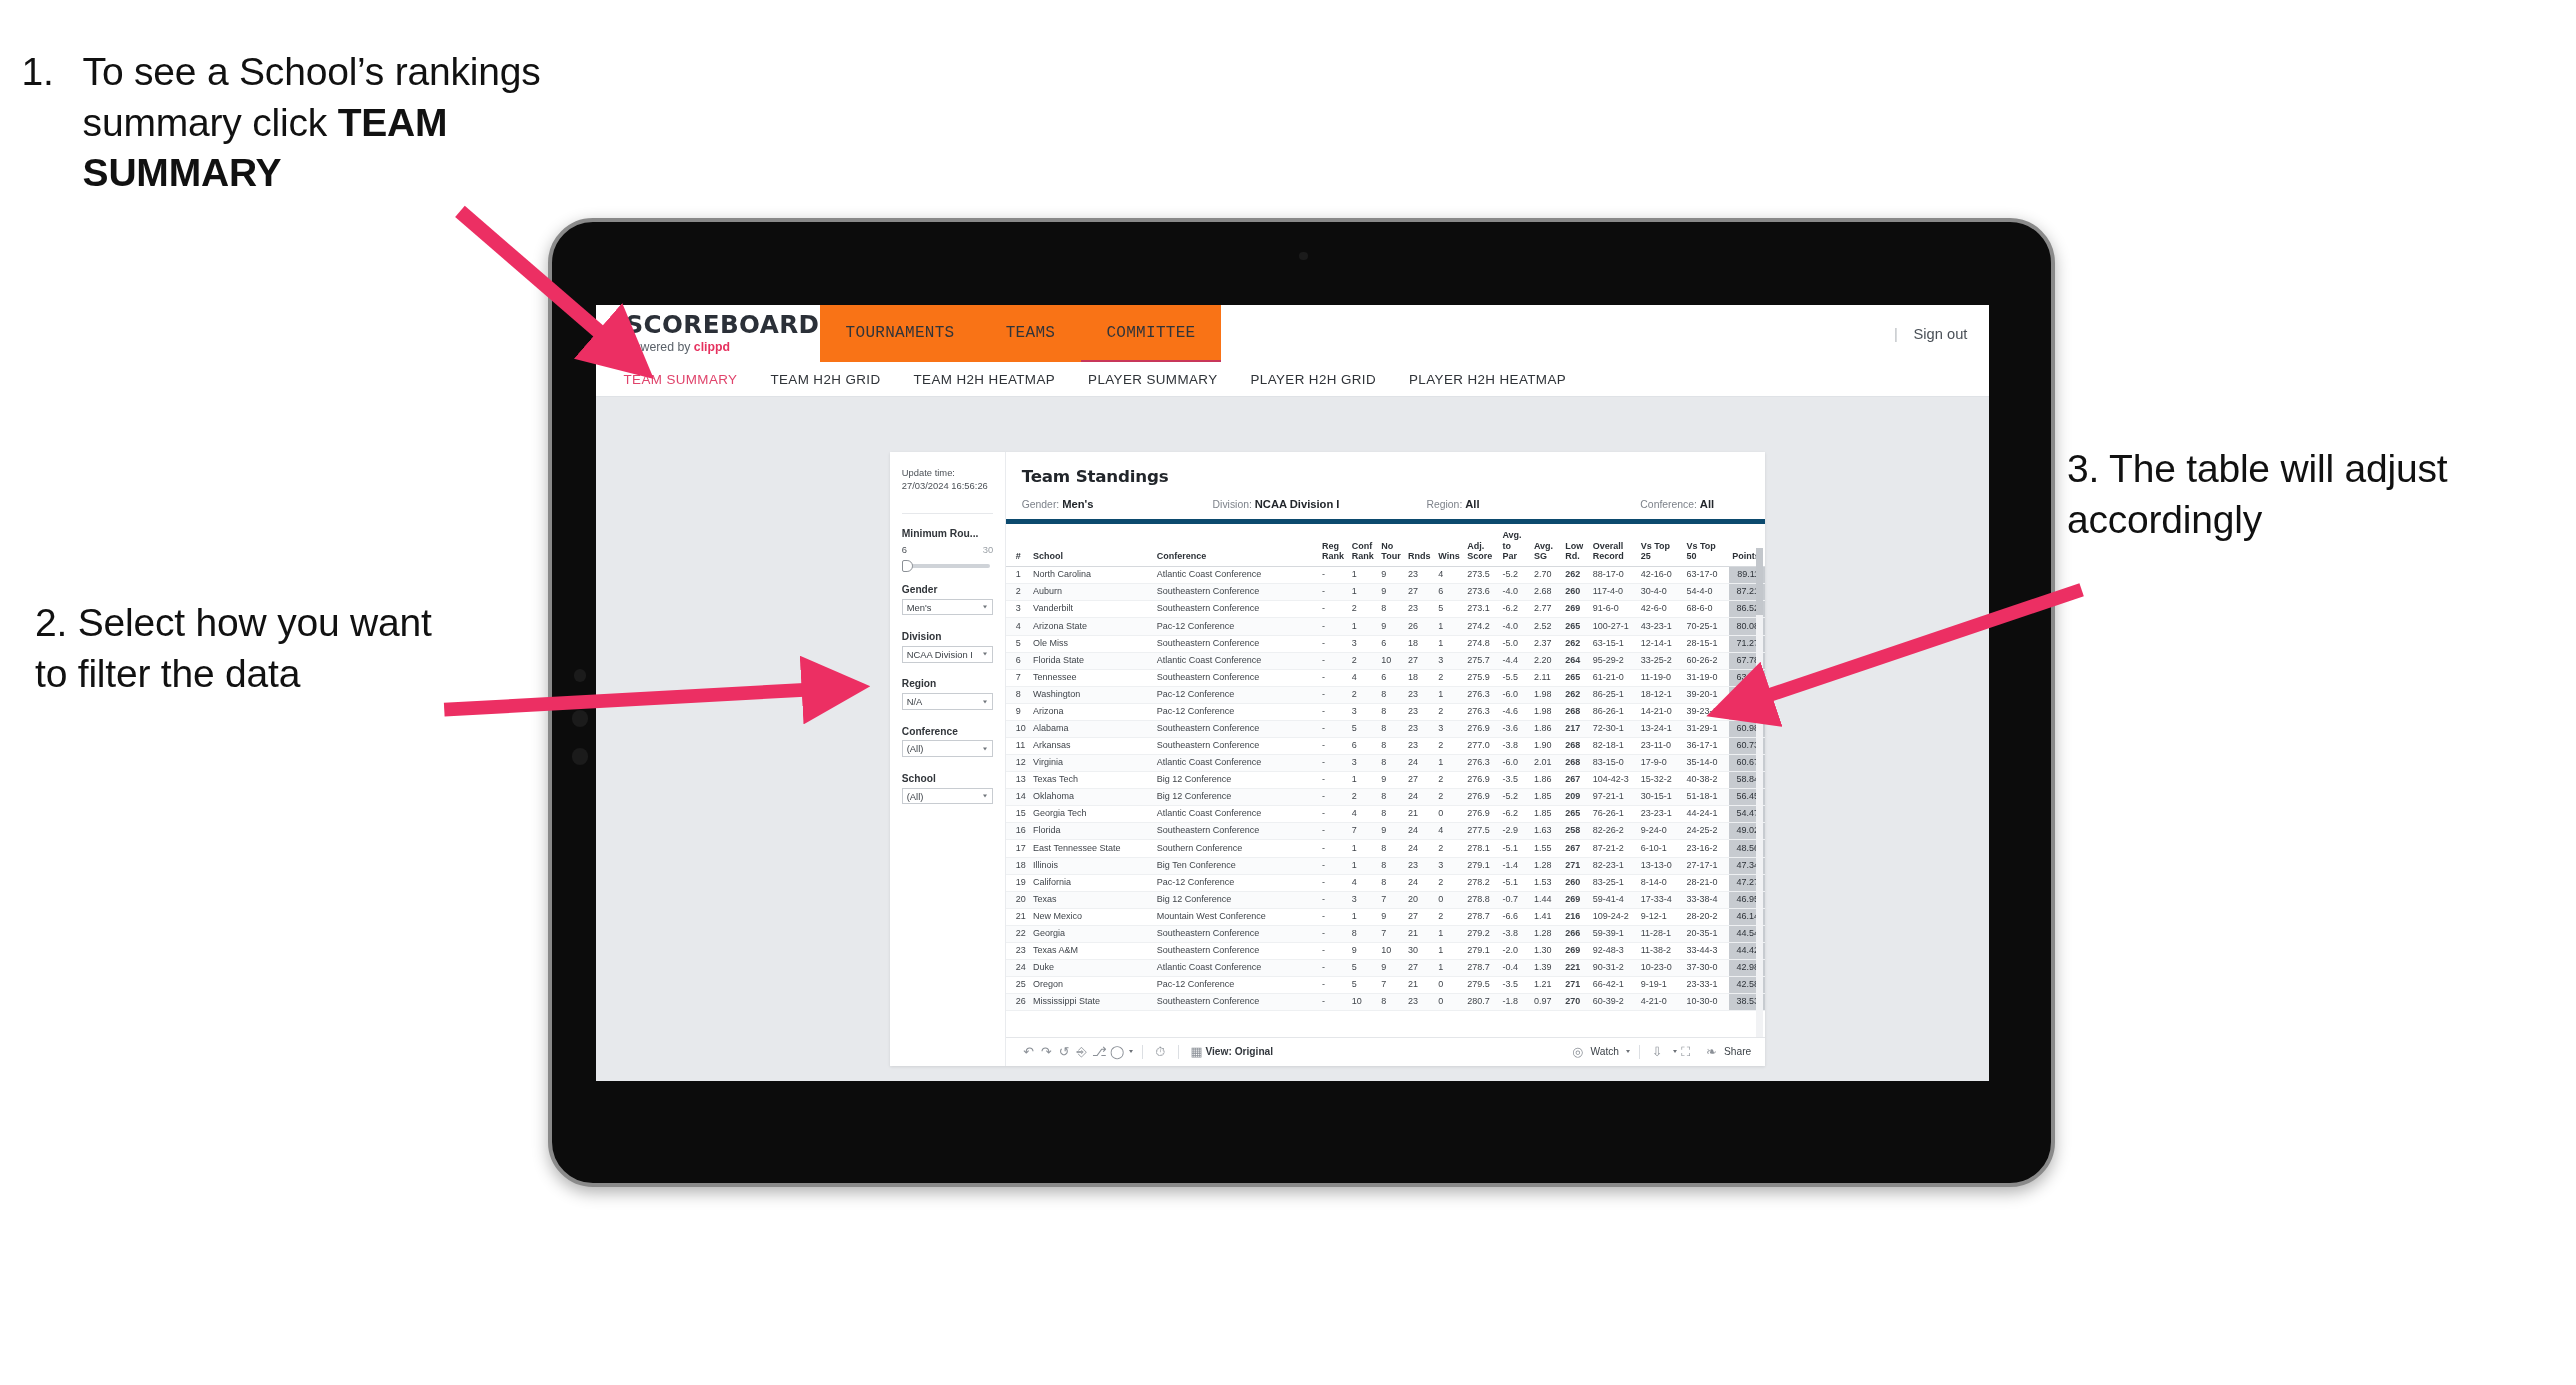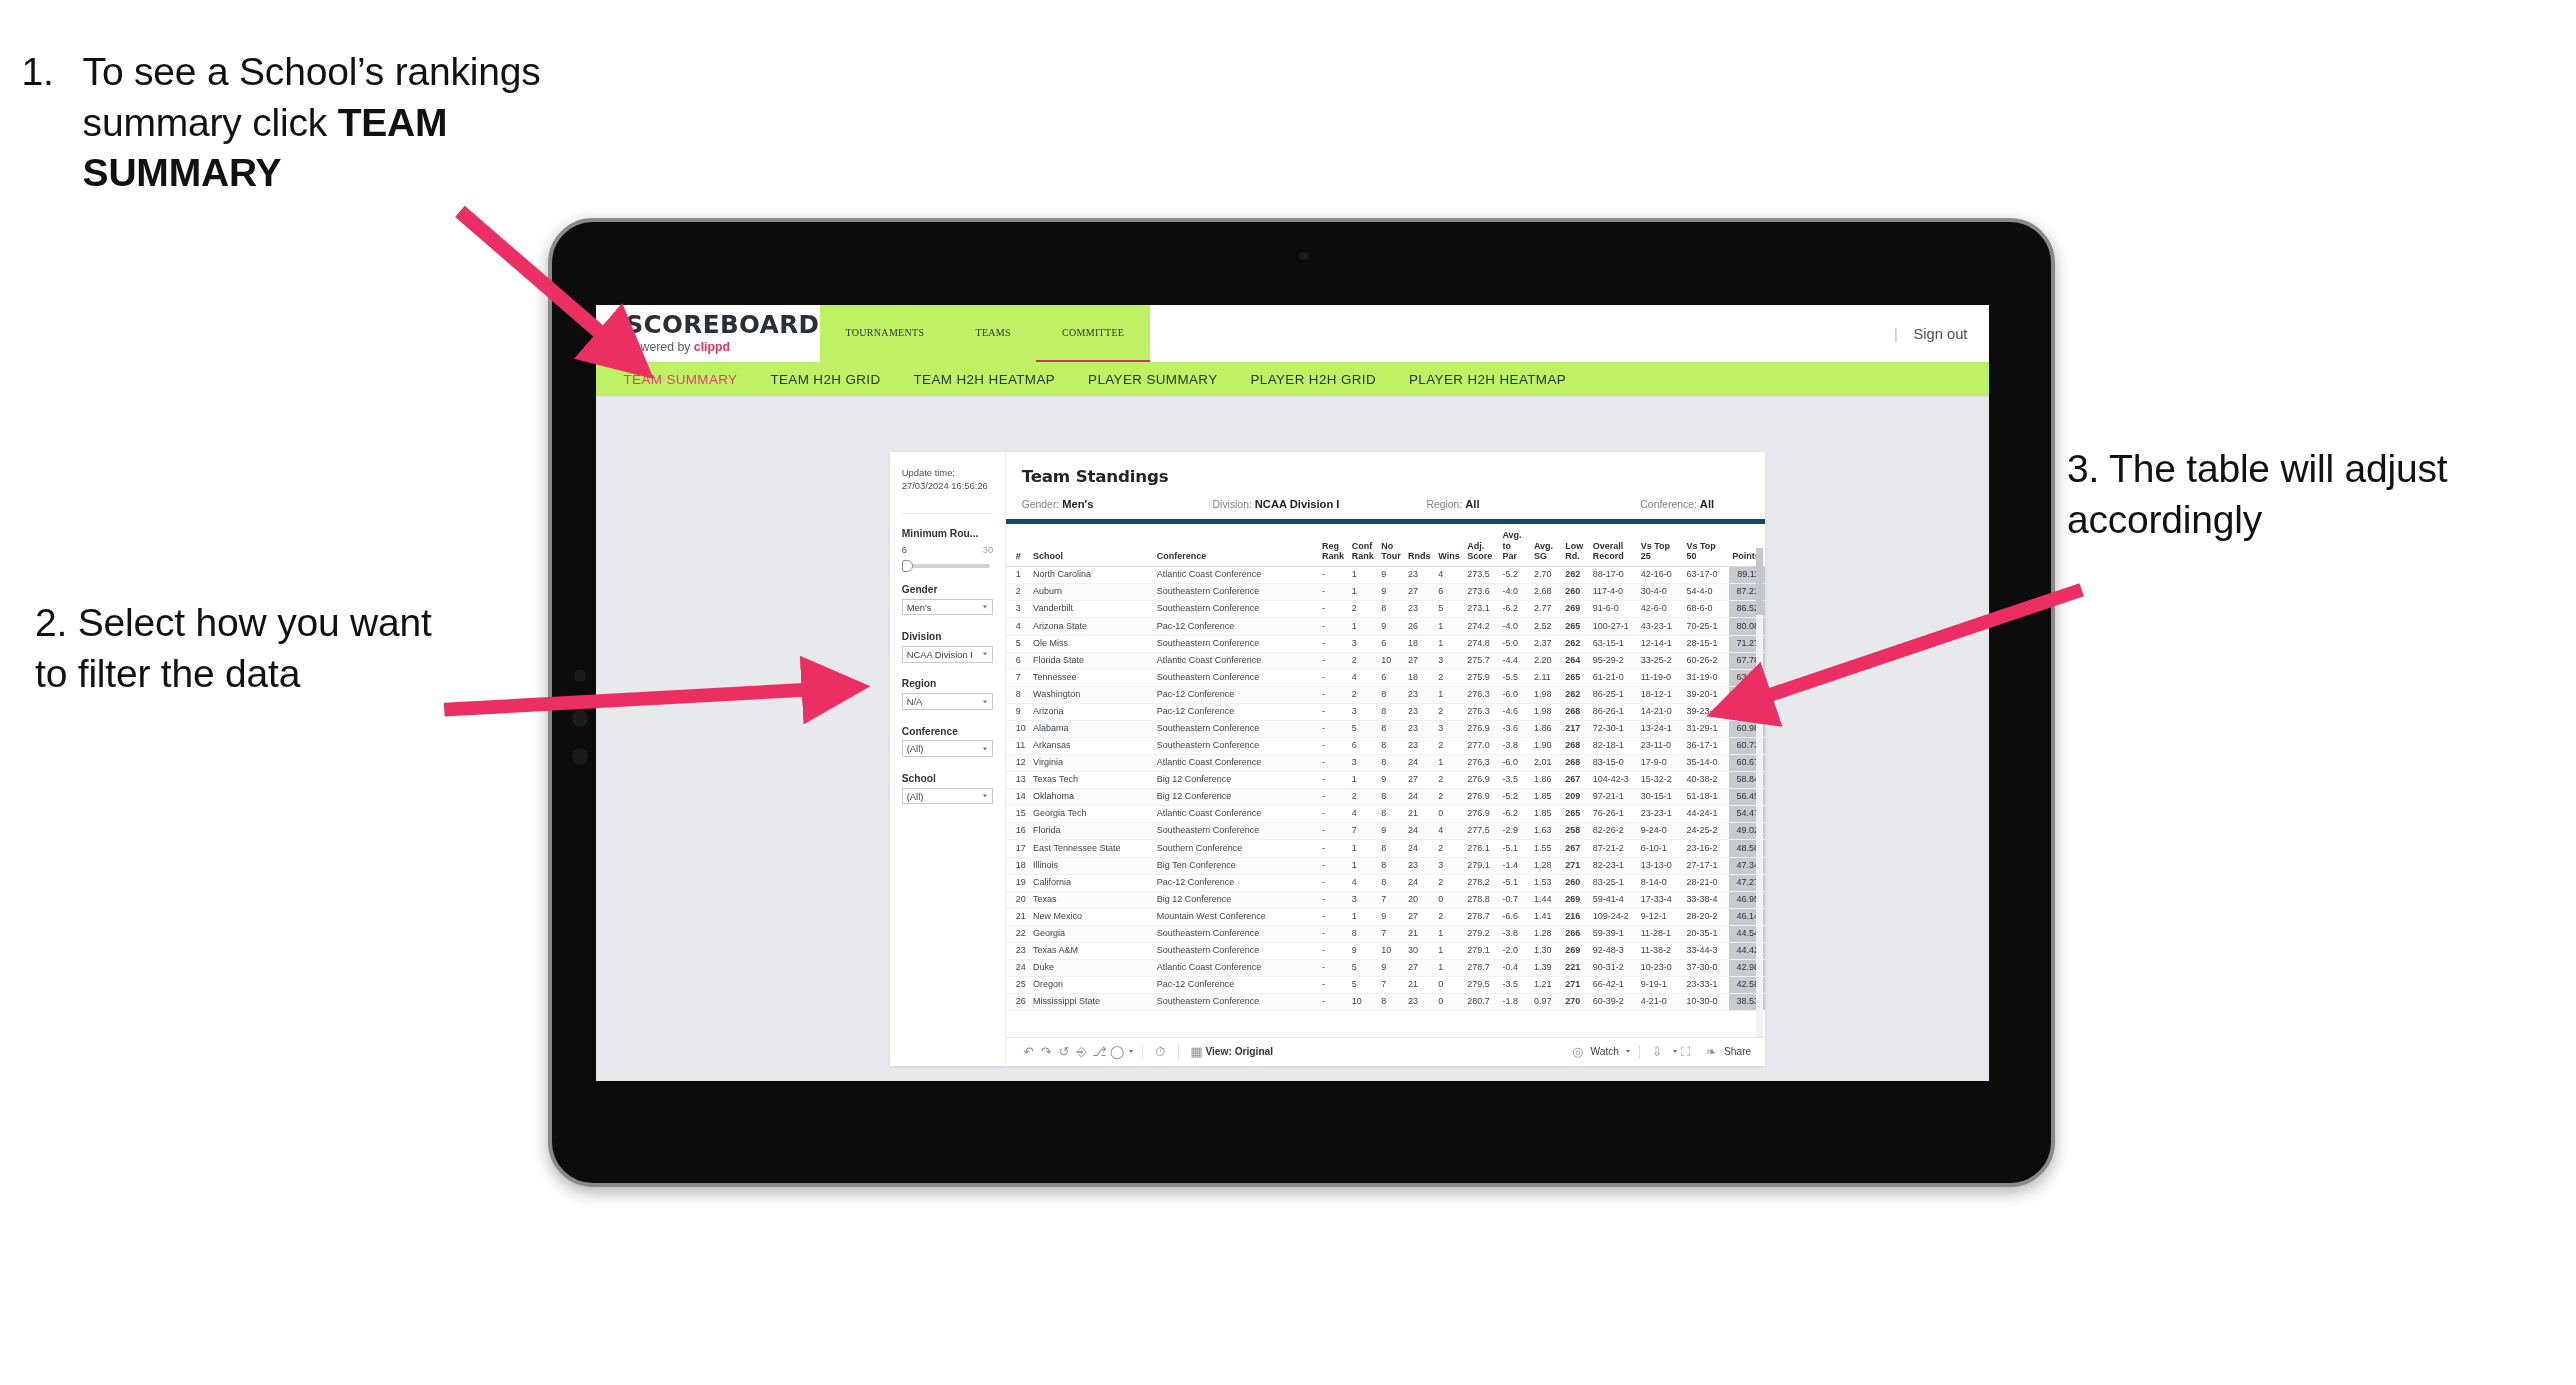--- a/index.html
+++ b/index.html
@@ -68,38 +68,38 @@
   }
   #brand .bsub {
     font-size: 12.3px; color: #5a6169; margin-top: 2px;
     font-family: "Liberation Sans", sans-serif;
   }
   #brand .bsub .clippd { color: #e6325f; font-weight: bold; }
 
   .topnav { display:flex; height: 57px; align-items: stretch; margin-left: 27.5px; }
   .topnav-item {
     display:flex; align-items:center; padding: 0 25.6px;
-    font-size: 10px; color: #30343a; letter-spacing: 0.3px;
-    font-family: Liberation Serif, serif;
+    font-size: 16px; color: #30343a; letter-spacing: 0.3px;
+    font-family: Liberation Mono, monospace;
     border-bottom: 2.9px solid transparent;
-    background: #bef264;
+    background: #f97316;
   }
   .topnav-item.active { border-bottom-color: #c8365a; }
 
   #signout-wrap {
     margin-left: auto; margin-right: 21.6px;
     display:flex; align-items:center; gap: 15.7px;
     font-size: 14.7px; color: #4a5057;
   }
   #signout-wrap .divider { color: #b9bdc2; }
 
   
   #subnav {
     position: absolute; left: 0; top: 57px; width: 1393px; height: 35px;
-    background: #bef264;
+    background: #ffffff;
     border-bottom: 1px solid #dfe2e6;
     display: flex; align-items: center;
   }
   .subnav-item {
     font-size: 13.4px; color: #2f3338; letter-spacing: 0.4px;
     margin-right: 33px; white-space: nowrap;
     font-family: "Liberation Sans", sans-serif;
   }
   .subnav-item:first-child { margin-left: 27.5px; }
   .subnav-item.active { color: #e0436b; }

